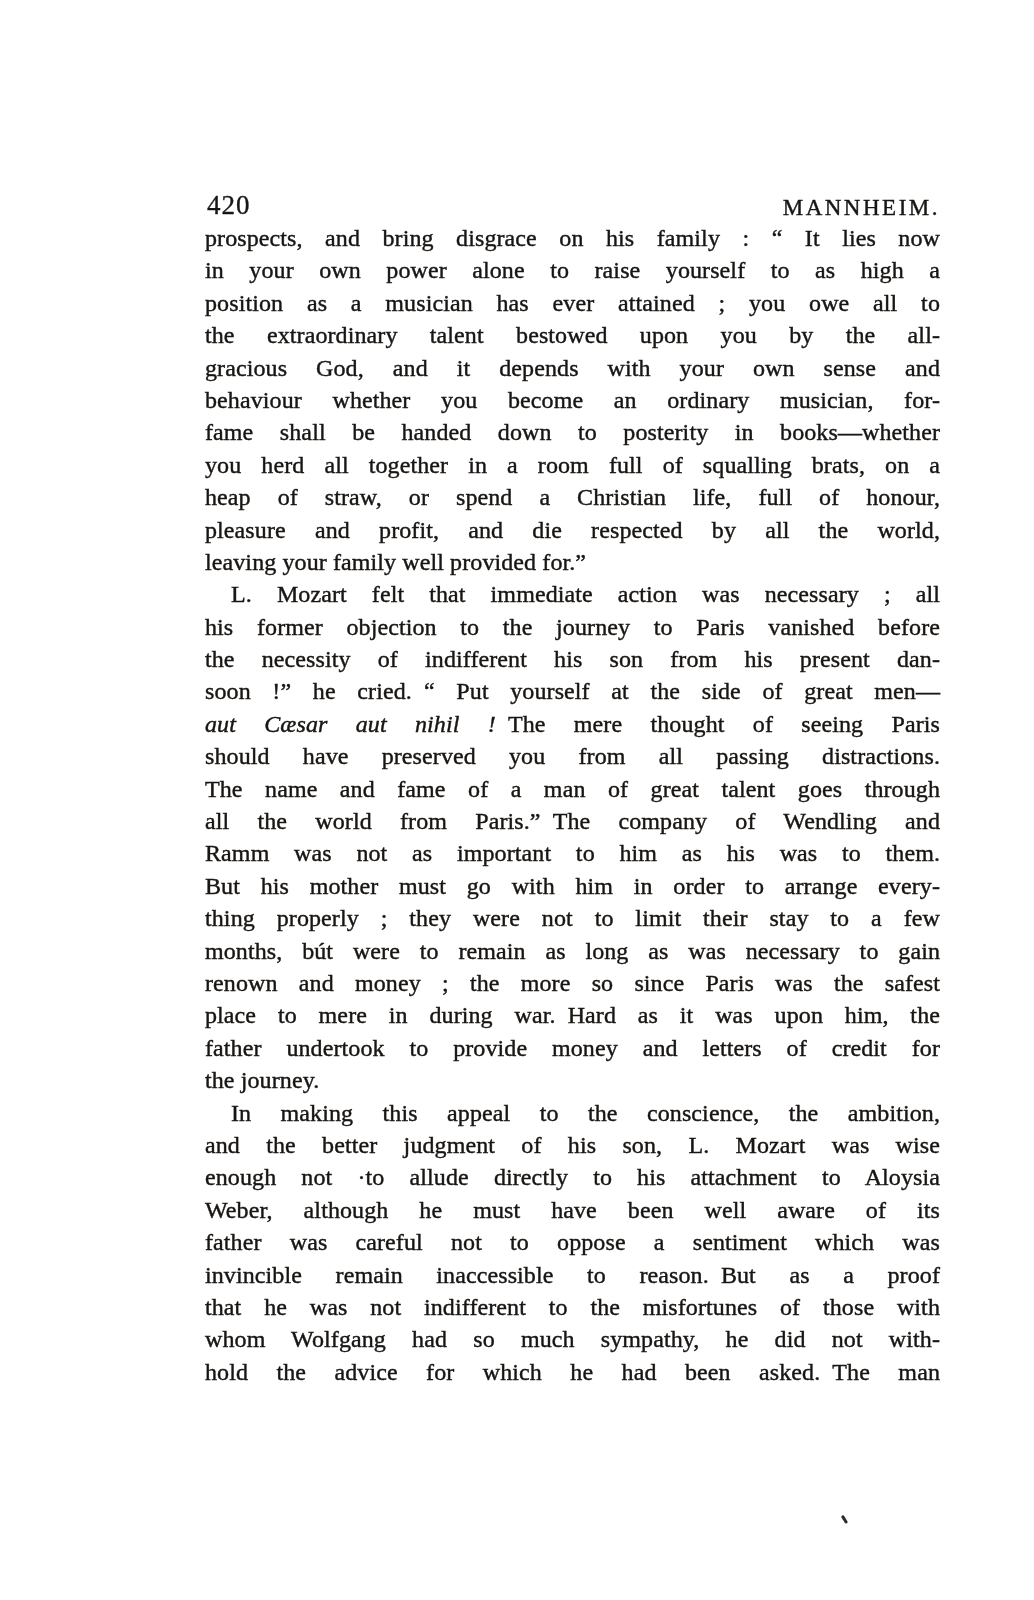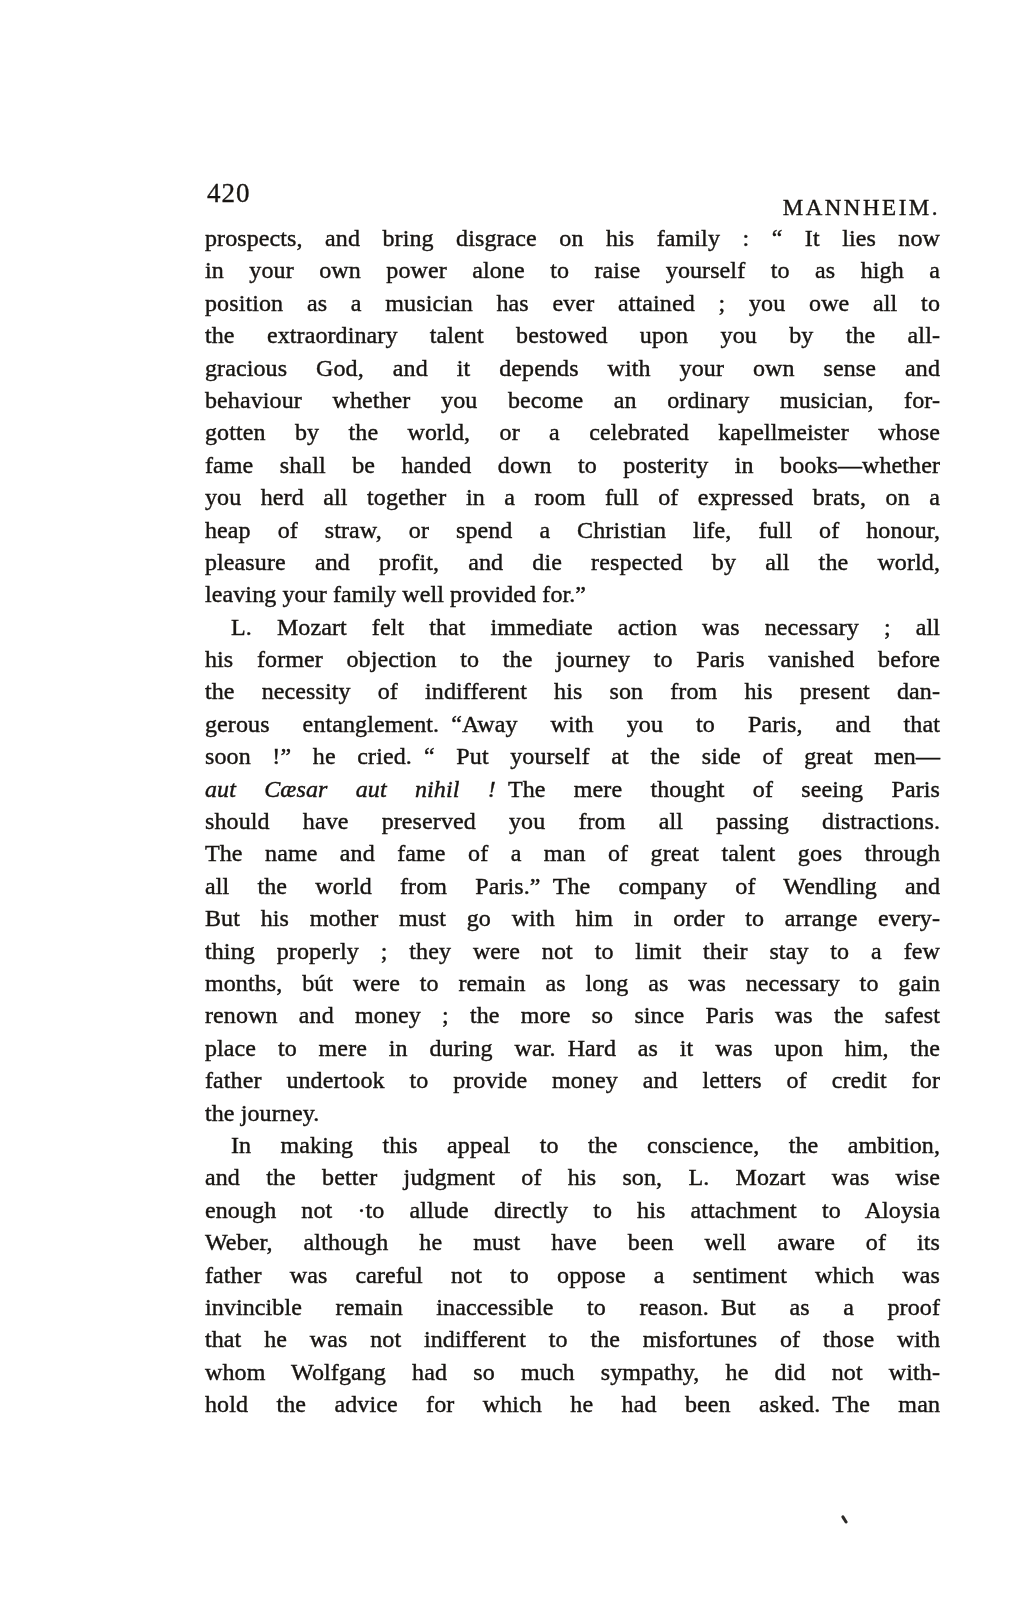--- a/index.html
+++ b/index.html
@@ -20,21 +20,21 @@
   #running-head {
     position: absolute;
     left: 205px;
     top: 178px;
     width: 735px;
     height: 34px;
   }
   #page-number {
     position: absolute;
     left: 2px;
-    top: 0;
+    top: 12px;
     font-size: 27px;
     line-height: 30px;
     letter-spacing: 1px;
     -webkit-text-stroke: 0.35px #181512;
   }
   #head-title {
     position: absolute;
     left: 0;
     top: 15px;
     width: 100%;
@@ -94,38 +94,37 @@
 
   <div id="body-text">
 
     <div>
       <div class="line">prospects, and bring disgrace on his family : “ It lies now</div>
       <div class="line">in your own power alone to raise yourself to as high a</div>
       <div class="line">position as a musician has ever attained ; you owe all to</div>
       <div class="line">the extraordinary talent bestowed upon you by the all-</div>
       <div class="line">gracious God, and it depends with your own sense and</div>
       <div class="line">behaviour whether you become an ordinary musician, for-</div>
-      <div class="line">gotten by the world, or a celebrated kapellmeister whose</div>
       <div class="line">fame shall be handed down to posterity in books—whether</div>
-      <div class="line">you herd all together in a room full of expressed brats, on a</div>
+      <div class="line">you herd all together in a room full of squalling brats, on a</div>
       <div class="line">heap of straw, or spend a Christian life, full of honour,</div>
       <div class="line">pleasure and profit, and die respected by all the world,</div>
       <div class="line para-end">leaving your family well provided for.”</div>
     </div>
 
     <div>
       <div class="line indent">L. Mozart felt that immediate action was necessary ; all</div>
       <div class="line">his former objection to the journey to Paris vanished before</div>
       <div class="line">the necessity of indifferent his son from his present dan-</div>
-      <div class="line">gerous entanglement. “Away with you to Paris, and that</div>
       <div class="line">soon !” he cried. “ Put yourself at the side of great men—</div>
       <div class="line"><span class="italic">aut Cæsar aut nihil !</span><span> The mere thought of seeing Paris</span></div>
       <div class="line">should have preserved you from all passing distractions.</div>
       <div class="line">The name and fame of a man of great talent goes through</div>
       <div class="line">all the world from Paris.” The company of Wendling and</div>
+      <div class="line">Ramm was not as important to him as his was to them.</div>
       <div class="line">But his mother must go with him in order to arrange every-</div>
       <div class="line">thing properly ; they were not to limit their stay to a few</div>
       <div class="line">months, bút were to remain as long as was necessary to gain</div>
       <div class="line">renown and money ; the more so since Paris was the safest</div>
       <div class="line">place to mere in during war. Hard as it was upon him, the</div>
       <div class="line">father undertook to provide money and letters of credit for</div>
       <div class="line para-end">the journey.</div>
     </div>
 
     <div>

